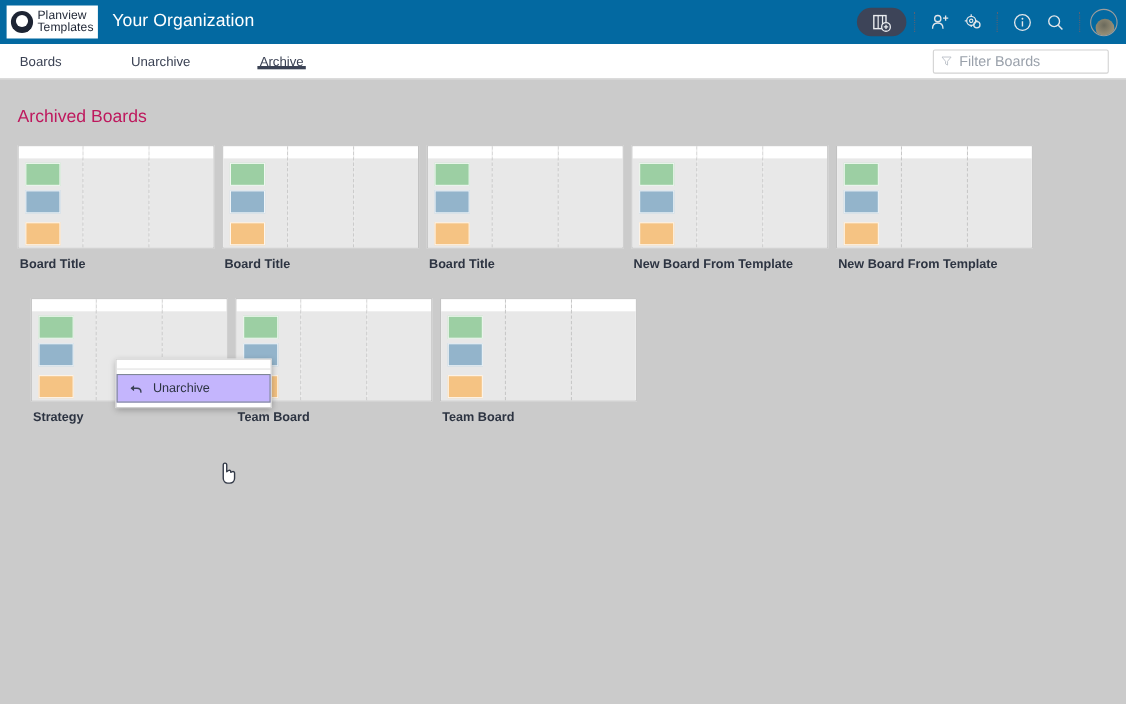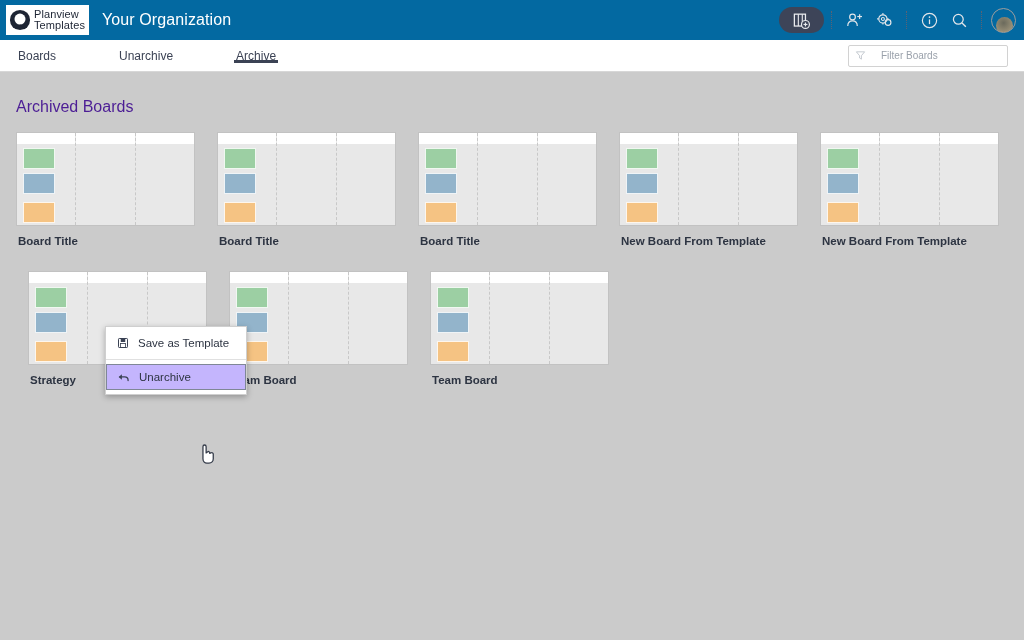--- a/index.html
+++ b/index.html
@@ -109,34 +109,34 @@
     width: 160px; height: 22px;
     border: 1px solid #d2d2d2; border-radius: 2px;
     display: flex; align-items: center;
     padding: 0 6px;
     background: #fff;
   }
   .filter-wrap svg { flex: 0 0 11px; }
   .filter-input {
     border: 0; outline: 0;
     font-family: "Liberation Sans", sans-serif;
-    font-size: 10px; color: #55606f;
-    margin-left: 15px; width: 100%;
+    font-size: 13px; color: #55606f;
+    margin-left: 6px; width: 100%;
     background: transparent;
   }
   .filter-input::placeholder { color: #9aa1ab; }
 
   
   .page { padding: 0 16px; }
   .page-title {
-    font-size: 16px; color: #4c1d95; font-weight: 400;
+    font-size: 16px; color: #be185d; font-weight: 400;
     padding: 26px 0 16px 0;
   }
   .grid-row {
-    display: flex; gap: 22px;
+    display: flex; gap: 7px;
     margin-bottom: 9px;
   }
   .board-card {
     width: 179px;
     position: relative;
     cursor: pointer;
   }
   .thumb {
     height: 94px; width: 100%;
     background: #ffffff;
@@ -462,30 +462,20 @@
         </div>
         <div class="lane"></div>
         <div class="lane"></div>
       </div>
       <div class="card-title">Team Board</div>
     </div>
   </div>
 </div>
 
 <div class="context-menu">
-  <div class="menu-item">
-    <span class="mi-icon">
-      <svg width="12" height="12" viewBox="0 0 24 24">
-        <rect x="3" y="3" width="18" height="18" rx="1.5" fill="none" stroke="#3b4254" stroke-width="2"></rect>
-        <rect x="7.5" y="3.5" width="9" height="6.5" fill="#3b4254"></rect>
-        <rect x="7" y="13" width="10" height="8" fill="none" stroke="#3b4254" stroke-width="1.7"></rect>
-      </svg>
-    </span>
-    <span class="mi-label">Save as Template</span>
-  </div>
 
 
   <div class="menu-sep"></div>
 
   <div class="menu-item hovered">
     <span class="mi-icon">
       <svg width="13" height="13" viewBox="0 0 24 24">
         <path d="M9 6 L3 11 L9 16 Z" fill="#3b4254"></path>
         <path d="M5.5 11 H14 C18 11 20.5 13.5 20.5 17.5" fill="none" stroke="#3b4254" stroke-width="2.4" stroke-linecap="round"></path>
       </svg>

